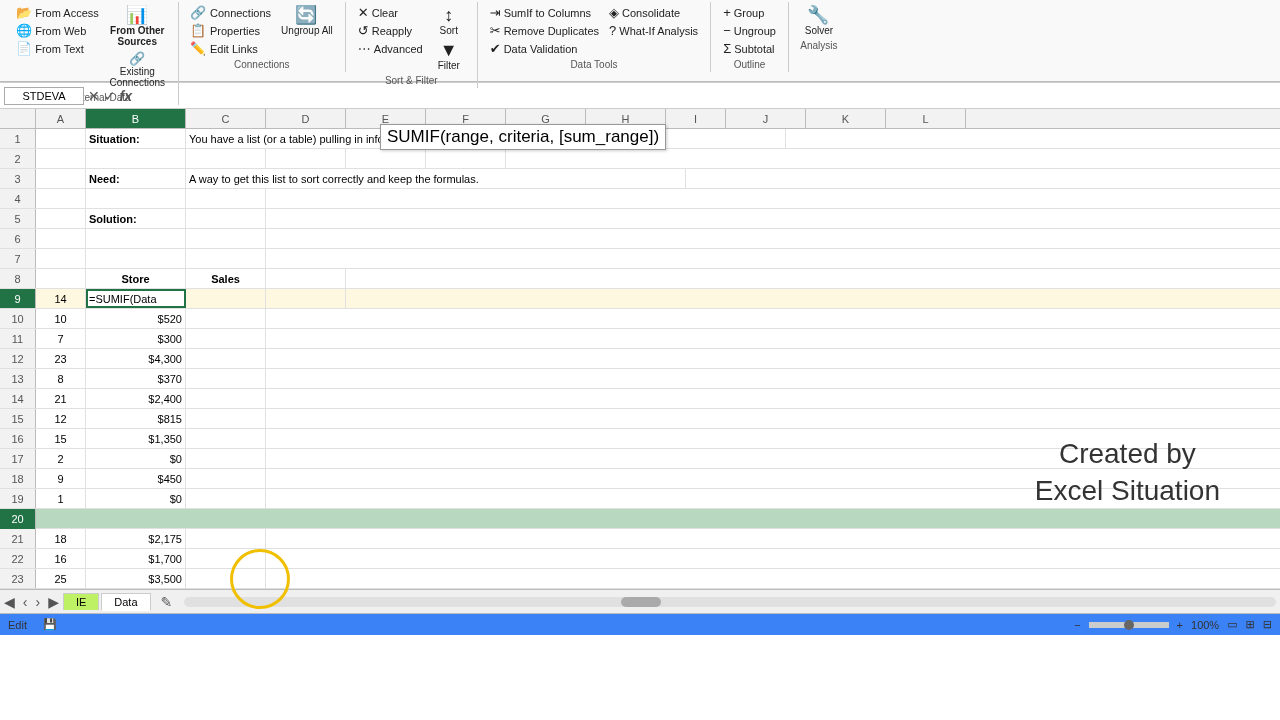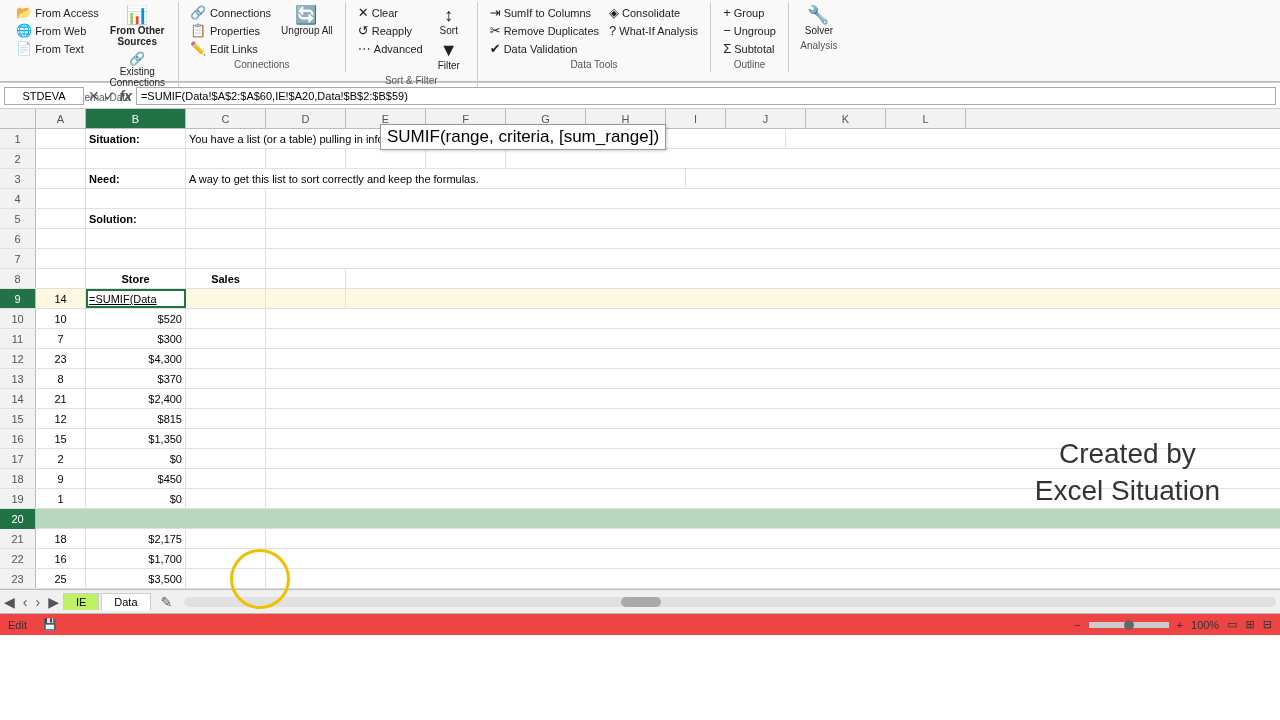--- a/index.html
+++ b/index.html
@@ -38,21 +38,21 @@
     .row-num.selected { background: #217346; color: #fff; }
     .cell { border-right: 1px solid #e0e0e0; font-size: 11px; line-height: 20px; padding: 0 3px; overflow: hidden; white-space: nowrap; cursor: cell; position: relative; }
     .cell.active { outline: 2px solid #217346; outline-offset: -2px; z-index: 3; }
     .cell.header-cell { font-weight: bold; text-align: center; }
     .cell.num { text-align: right; }
 
     
     .circle-highlight { position: absolute; width: 60px; height: 60px; border: 3px solid #f0c000; border-radius: 50%; pointer-events: none; z-index: 10; }
 
     
-    .status-bar { display: flex; align-items: center; border-top: 1px solid #bbb; height: 22px; background: #ef4444; padding: 0 8px; font-size: 11px; color: #333; gap: 16px; }
+    .status-bar { display: flex; align-items: center; border-top: 1px solid #bbb; height: 22px; background: #3b82f6; padding: 0 8px; font-size: 11px; color: #333; gap: 16px; }
     .status-right { margin-left: auto; display: flex; gap: 8px; align-items: center; }
     .sheet-tab { padding: 2px 12px; border: 1px solid #ccc; border-bottom: none; background: #bef264; font-size: 11px; cursor: pointer; margin-right: 2px; }
     .sheet-tab.active { background: #fff; border-bottom: 1px solid #fff; }
     .tab-nav { font-size: 14px; cursor: pointer; padding: 0 4px; color: #555; }
 
     
     .watermark { position: absolute; bottom: 80px; right: 60px; text-align: center; font-size: 28px; color: #333; line-height: 1.3; pointer-events: none; }
 
     .spreadsheet-container { position: relative; }
 
@@ -225,21 +225,20 @@
   </div>
 </div>
 
 <div class="formula-bar">
   <input class="name-box" value="STDEVA" style="">
   <div class="formula-icons">
     <span>✕</span>
     <span>✓</span>
     <span style="font-style:italic;font-weight:bold;">fx</span>
   </div>
-  <input class="formula-input" value="=SUMIF(Data!$A$2:$A$60,IE!$A20,Data!$B$2:$B$59)" style="">
 </div>
 
 <div class="formula-tooltip">
   <span>SUMIF(range, criteria, [sum_range])</span>
 </div>
 
 <div class="spreadsheet-container" style="position:relative;">
   <div class="spreadsheet">
 
     <div class="col-headers">
@@ -316,21 +315,21 @@
         <div class="row-num">8</div>
         <div class="cell col-A"></div>
         <div class="cell col-B header-cell">Store</div>
         <div class="cell col-C header-cell">Sales</div>
         <div class="cell col-D"></div>
       </div>
 
       <div class="sheet-row" style="background:#fff8e0;">
         <div class="row-num selected">9</div>
         <div class="cell col-A" style="text-align:center;">14</div>
-        <div class="cell col-B active" style="outline:2px solid #217346;outline-offset:-2px;background:#fff;text-decoration:underline;">=SUMIF(Data</div>
+        <div class="cell col-B active" style="outline:2px solid #217346;outline-offset:-2px;background:#fff;">=SUMIF(Data</div>
         <div class="cell col-C"></div>
         <div class="cell col-D"></div>
       </div>
 
       <div class="sheet-row">
         <div class="row-num">10</div>
         <div class="cell col-A" style="text-align:center;">10</div>
         <div class="cell col-B num">$520</div>
         <div class="cell col-C"></div>
       </div>

